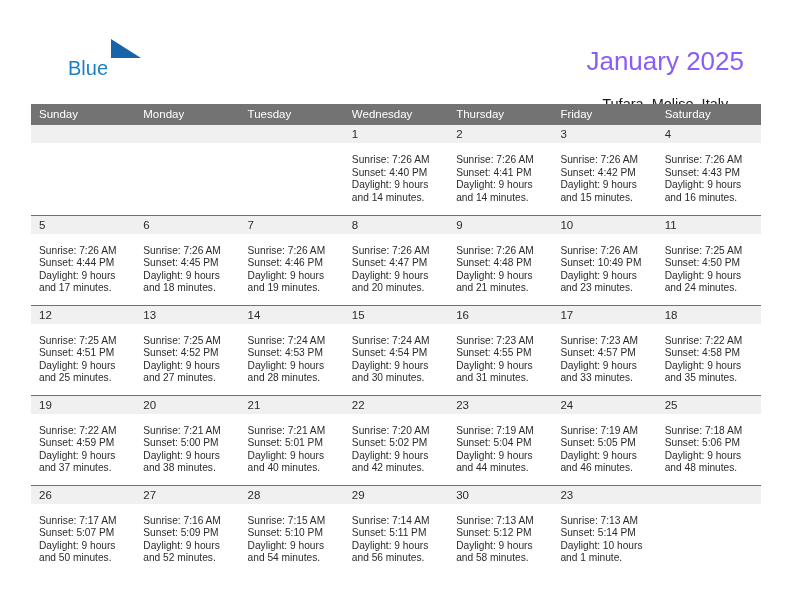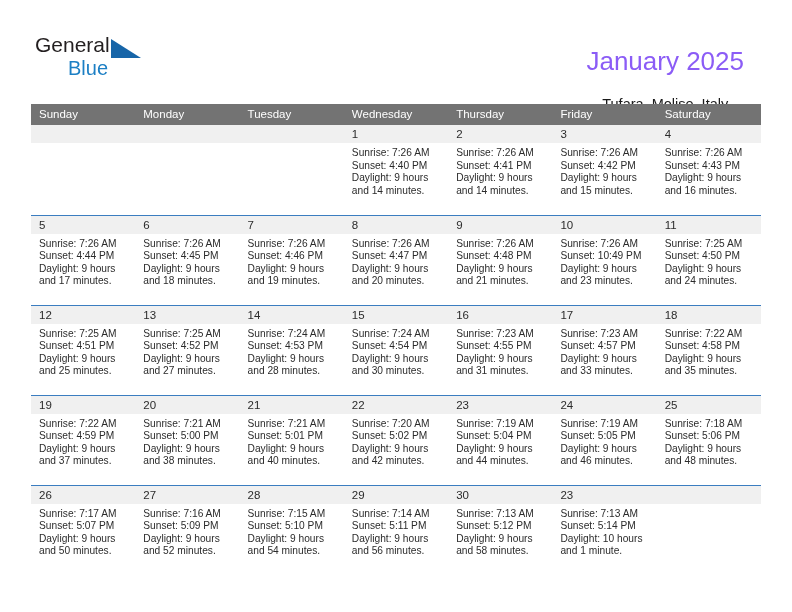--- a/index.html
+++ b/index.html
@@ -125,37 +125,37 @@
   .daynum-band {
     background: #f0f0f0;
     height: 18px;
     padding: 1px 0 0 8px;
     font-size: 11.5px;
     color: #2b2b2b;
     line-height: 16px;
   }
   .cell-body {
     padding: 4px 6px 0 8px;
+    margin-top: 7px;
   }
   .cell-body div {
     font-size: 10.2px;
     color: #2b2b2b;
     line-height: 12.6px;
     white-space: nowrap;
   }
 </style>
 </head>
 <body>
 
 <div class="page">
 
   <div class="header">
 
     <div class="brand">
-      <span class="brand-general">General</span>
       <span class="brand-triangle"></span>
       <span class="brand-blue">Blue</span>
     </div>
 
     <div class="title-block">
       <h1 class="cal-title">January 2025</h1>
       <h2 class="cal-subtitle">Tufara, Molise, Italy</h2>
     </div>
 
   </div>

